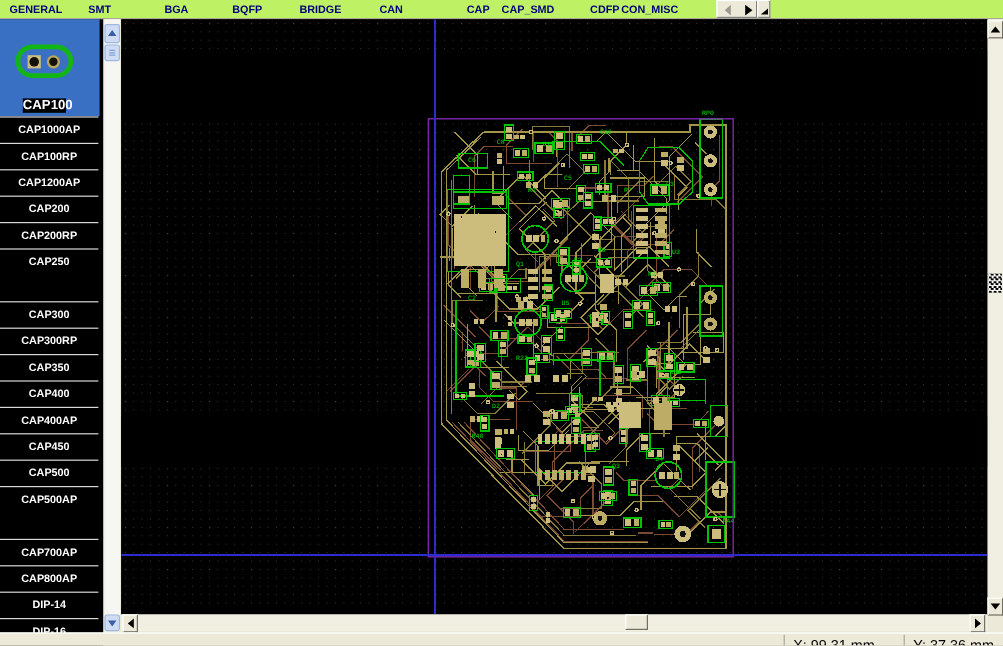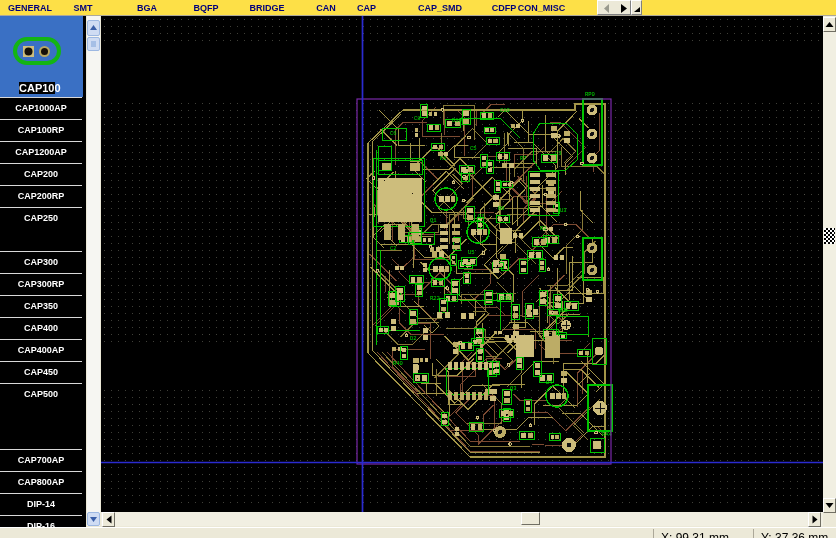--- a/index.html
+++ b/index.html
@@ -1,17 +1,17 @@
 <!DOCTYPE html>
 <html><head><meta charset="utf-8">
 <style>
 html,body{margin:0;padding:0;background:#ece9d8;}
 #root{position:relative;width:836px;height:538px;overflow:hidden;background:#ece9d8;
  font-family:"Liberation Sans",sans-serif;}
-.tabbar{position:absolute;left:0;top:0;width:836px;height:16px;background:#fde047;
+.tabbar{position:absolute;left:0;top:0;width:836px;height:16px;background:#bef264;
  border-bottom:1px solid #aca899;box-sizing:border-box;}
 .tab{position:absolute;top:1px;height:14px;text-align:center;font-size:9px;font-weight:bold;
  color:#00007a;line-height:14px;}
 .tbtn{position:absolute;top:0px;height:15px;background:#ece9d8;border:1px solid #fff;
  border-right-color:#808080;border-bottom-color:#808080;box-sizing:border-box;}
 .leftpanel{position:absolute;left:0;top:16px;width:86px;height:522px;background:#000;}
 .preview{position:absolute;left:0;top:0;width:83px;height:81px;background:#3a70c4;}
 .cap100{position:absolute;left:19px;top:66px;width:36px;height:12px;background:#000;color:#fff;
  font-size:11px;font-weight:bold;text-align:center;line-height:12px;}
 .li{position:absolute;left:0;width:82px;height:22px;border-top:1px solid #d8d8d8;color:#fff;
@@ -32,21 +32,21 @@
 <body>
 <div id="root">
 
 <div class="tabbar">
       <span class="tab" style="left:0.5px;width:59px">GENERAL</span>
       <span class="tab" style="left:53.5px;width:59px">SMT</span>
       <span class="tab" style="left:117.5px;width:59px">BGA</span>
       <span class="tab" style="left:176.5px;width:59px">BQFP</span>
       <span class="tab" style="left:237.5px;width:59px">BRIDGE</span>
       <span class="tab" style="left:296.5px;width:59px">CAN</span>
-      <span class="tab" style="left:337px;width:59px">CAP</span>
+      <span class="tab" style="left:369px;width:59px">CAP</span>
       <span class="tab" style="left:410.5px;width:59px">CAP_SMD</span>
       <span class="tab" style="left:474.5px;width:59px">CDFP</span>
       <span class="tab" style="left:512px;width:59px">CON_MISC</span>
  <span class="tbtn" style="left:597px;width:34px"></span>
  <span class="tbtn" style="left:631px;width:11px"></span>
  <svg style="position:absolute;left:597px;top:0" width="50" height="16">
    <path d="M12 4 L7 8.5 L12 13 Z" fill="#9a9a8e"></path>
    <path d="M24 4 L30 8.5 L24 13 Z" fill="#000"></path>
    <path d="M37 12 L43 12 L43 7 Z" fill="#000"></path>
  </svg>
@@ -69,20 +69,21 @@
       <div class="li" style="top:147px">CAP200</div>
       <div class="li" style="top:169px">CAP200RP</div>
       <div class="li" style="top:191px">CAP250</div>
       <div class="li" style="top:235px">CAP300</div>
       <div class="li" style="top:257px">CAP300RP</div>
       <div class="li" style="top:279px">CAP350</div>
       <div class="li" style="top:301px">CAP400</div>
       <div class="li" style="top:323px">CAP400AP</div>
       <div class="li" style="top:345px">CAP450</div>
       <div class="li" style="top:367px">CAP500</div>
+      <div class="li" style="top:389px">CAP500AP</div>
       <div class="li" style="top:433px">CAP700AP</div>
       <div class="li" style="top:455px">CAP800AP</div>
       <div class="li" style="top:477px">DIP-14</div>
       <div class="li" style="top:499px">DIP-16</div>
 </div>
 
 <div class="vscroll1">
  <div class="xpbtn" style="top:4px"><svg width="11" height="14">
           <path d="M5.5 4 L9 9 L2 9 Z" fill="#3a5fa8"></path>
         </svg></div>

